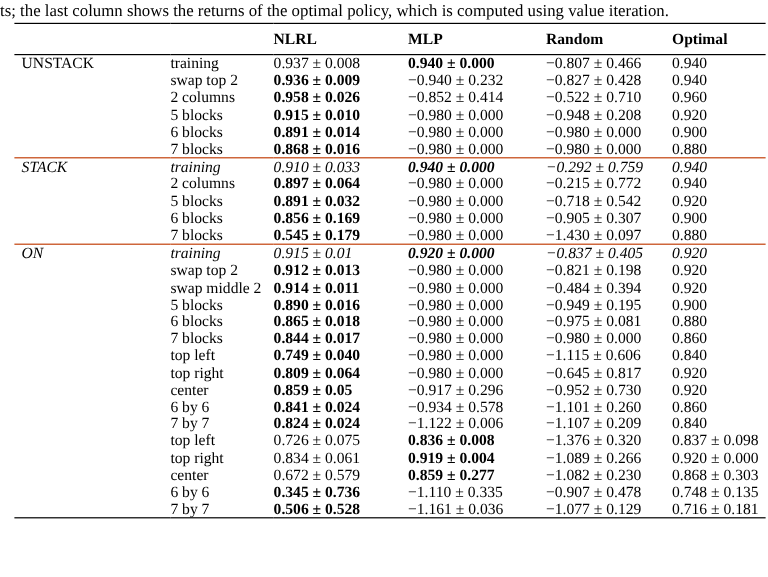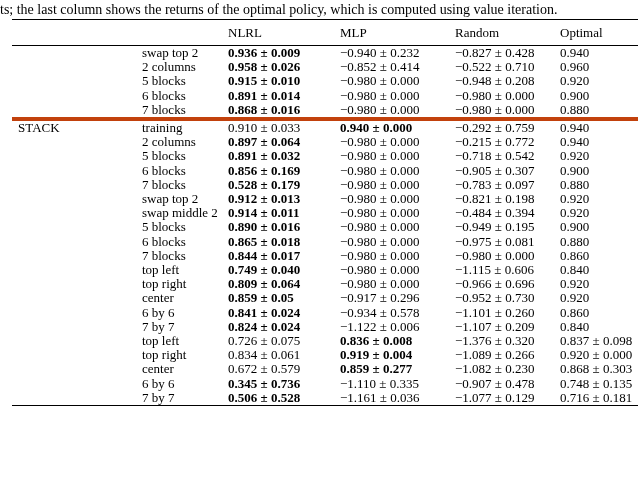--- a/index.html
+++ b/index.html
@@ -26,36 +26,36 @@
   }
   col.c-group   { width: 130px; }
   col.c-label   { width: 86px;  }
   col.c-nlrl    { width: 112px; }
   col.c-mlp     { width: 115px; }
   col.c-random  { width: 105px; }
   col.c-optimal { width: 78px;  }
   thead th {
     border-top: 1.4px solid #000;
     border-bottom: 1px solid #000;
-    font-weight: normal;
+    font-weight: bold;
     font-size: 13px;
     text-align: left;
     padding: 5px 0 4px 0;
     white-space: nowrap;
   }
   td {
     font-size: 13px;
     height: 14.2px;
     line-height: 14.2px;
     padding: 0;
     white-space: nowrap;
     vertical-align: middle;
   }
   td.col-group { padding-left: 6px; }
-  tr.group-start td { border-top: 4px solid #c2410c; }
+  tr.group-start td { border-top: 1px solid #c2410c; font-style: italic; }
   td.bold { font-weight: bold; }
 </style>
 </head>
 <body>
 
 <div class="caption">ts; the last column shows the returns of the optimal policy, which is computed using value iteration.</div>
 
 <table class="results">
   <colgroup>
     <col class="c-group">
@@ -70,20 +70,28 @@
       <th></th>
       <th></th>
       <th>NLRL</th>
       <th>MLP</th>
       <th>Random</th>
       <th>Optimal</th>
     </tr>
   </thead>
   <tbody>
       <tr>
+        <td class="col-group">UNSTACK</td>
+        <td class="col-label">training</td>
+        <td class="col-val">0.937 ± 0.008</td>
+        <td class="col-val bold">0.940 ± 0.000</td>
+        <td class="col-val">−0.807 ± 0.466</td>
+        <td class="col-val">0.940</td>
+      </tr>
+      <tr>
         <td class="col-group"></td>
         <td class="col-label">swap top 2</td>
         <td class="col-val bold">0.936 ± 0.009</td>
         <td class="col-val">−0.940 ± 0.232</td>
         <td class="col-val">−0.827 ± 0.428</td>
         <td class="col-val">0.940</td>
       </tr>
       <tr>
         <td class="col-group"></td>
         <td class="col-label">2 columns</td>
@@ -144,24 +152,32 @@
         <td class="col-group"></td>
         <td class="col-label">6 blocks</td>
         <td class="col-val bold">0.856 ± 0.169</td>
         <td class="col-val">−0.980 ± 0.000</td>
         <td class="col-val">−0.905 ± 0.307</td>
         <td class="col-val">0.900</td>
       </tr>
       <tr>
         <td class="col-group"></td>
         <td class="col-label">7 blocks</td>
-        <td class="col-val bold">0.528 ± 0.179</td>
-        <td class="col-val">−0.980 ± 0.000</td>
-        <td class="col-val">−0.783 ± 0.097</td>
+        <td class="col-val bold">0.545 ± 0.179</td>
+        <td class="col-val">−0.980 ± 0.000</td>
+        <td class="col-val">−1.430 ± 0.097</td>
         <td class="col-val">0.880</td>
+      </tr>
+      <tr class="group-start">
+        <td class="col-group">ON</td>
+        <td class="col-label">training</td>
+        <td class="col-val">0.915 ± 0.01</td>
+        <td class="col-val bold">0.920 ± 0.000</td>
+        <td class="col-val">−0.837 ± 0.405</td>
+        <td class="col-val">0.920</td>
       </tr>
       <tr>
         <td class="col-group"></td>
         <td class="col-label">swap top 2</td>
         <td class="col-val bold">0.912 ± 0.013</td>
         <td class="col-val">−0.980 ± 0.000</td>
         <td class="col-val">−0.821 ± 0.198</td>
         <td class="col-val">0.920</td>
       </tr>
       <tr>
@@ -202,21 +218,21 @@
         <td class="col-val bold">0.749 ± 0.040</td>
         <td class="col-val">−0.980 ± 0.000</td>
         <td class="col-val">−1.115 ± 0.606</td>
         <td class="col-val">0.840</td>
       </tr>
       <tr>
         <td class="col-group"></td>
         <td class="col-label">top right</td>
         <td class="col-val bold">0.809 ± 0.064</td>
         <td class="col-val">−0.980 ± 0.000</td>
-        <td class="col-val">−0.966 ± 0.696</td>
+        <td class="col-val">−0.645 ± 0.817</td>
         <td class="col-val">0.920</td>
       </tr>
       <tr>
         <td class="col-group"></td>
         <td class="col-label">center</td>
         <td class="col-val bold">0.859 ± 0.05</td>
         <td class="col-val">−0.917 ± 0.296</td>
         <td class="col-val">−0.952 ± 0.730</td>
         <td class="col-val">0.920</td>
       </tr>

